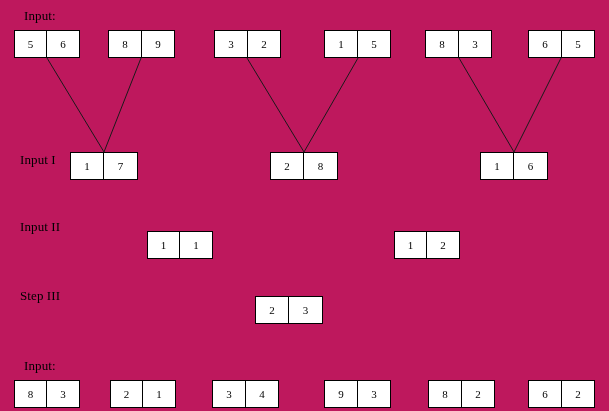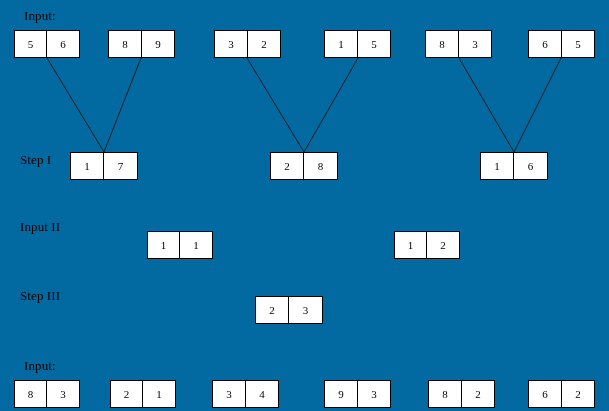--- a/index.html
+++ b/index.html
@@ -9,21 +9,21 @@
     background: #ffffff;
   }
   body {
     font-family: "Liberation Serif", "DejaVu Serif", serif;
     color: #000000;
   }
   #canvas {
     position: relative;
     width: 609px;
     height: 411px;
-    background: #0369a1;
+    background: #be185d;
     overflow: hidden;
   }
   .row-label {
     position: absolute;
     font-size: 13px;
     line-height: 15px;
     color: #000000;
     white-space: nowrap;
     letter-spacing: 0.1px;
   }
@@ -94,21 +94,21 @@
         <div class="cell right" style="width: 33px;">5</div>
       </div>
       <div class="pair-box" style="left: 425px; top: 30px; width: 67px; height: 28px;">
         <div class="cell left" style="width: 34px;">8</div>
         <div class="cell right" style="width: 33px;">3</div>
       </div>
       <div class="pair-box" style="left: 528px; top: 30px; width: 67px; height: 28px;">
         <div class="cell left" style="width: 34px;">6</div>
         <div class="cell right" style="width: 33px;">5</div>
       </div>
-      <div class="row-label" style="left: 20px; top: 152px;">Step I</div>
+      <div class="row-label" style="left: 20px; top: 152px;">Input I</div>
       <div class="pair-box" style="left: 70px; top: 152px; width: 68px; height: 28px;">
         <div class="cell left" style="width: 34px;">1</div>
         <div class="cell right" style="width: 34px;">7</div>
       </div>
       <div class="pair-box" style="left: 270px; top: 152px; width: 68px; height: 28px;">
         <div class="cell left" style="width: 34px;">2</div>
         <div class="cell right" style="width: 34px;">8</div>
       </div>
       <div class="pair-box" style="left: 480px; top: 152px; width: 68px; height: 28px;">
         <div class="cell left" style="width: 34px;">1</div>

